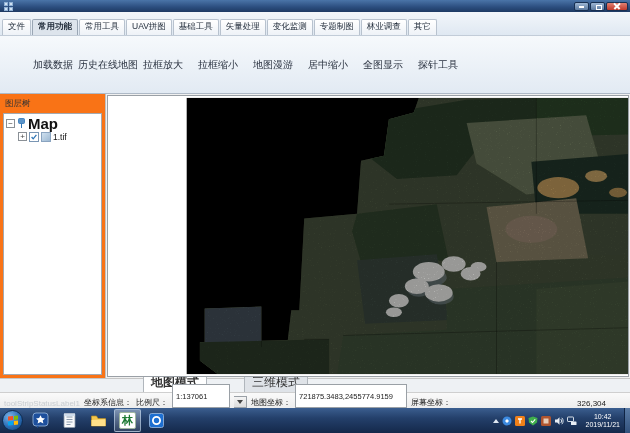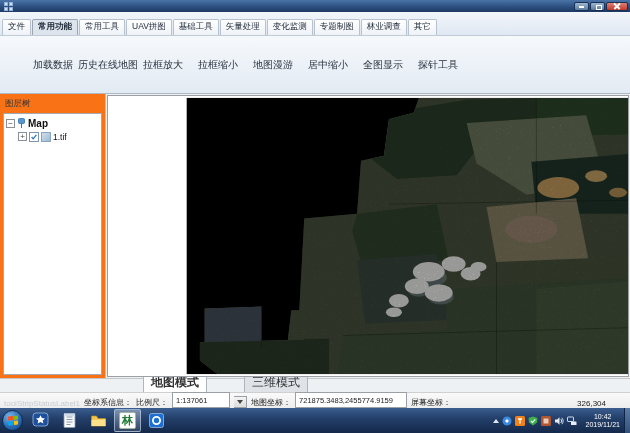--- a/index.html
+++ b/index.html
@@ -37,34 +37,34 @@
   .lp-title { font-size:8.5px; color:#333; padding:4px 4px 3px 5px; }
   .treebox { flex:1; margin:0 3px 3px 3px; background:#fff; border:1px solid #a3a9b0; padding:3px 2px; font-size:8.5px; }
   .tnode { display:flex; align-items:center; gap:2px; height:13px; white-space:nowrap; }
   .tnode.child { padding-left:12px; }
   .expander { width:9px; height:9px; border:1px solid #8a9096; background:#fff; font-size:8px; line-height:7px; text-align:center; color:#444; flex:none; }
   .pin { width:9px; height:11px; flex:none; }
   .cbox { width:10px; height:10px; border:1px solid #7a8folder; border:1px solid #7a96b4; background:#fff; flex:none; position:relative; }
   .cbox svg { position:absolute; inset:0; }
   .thumb { width:10px; height:10px; background:linear-gradient(135deg,#cfe0ef,#9db8d2); border:1px solid #8aa4c0; flex:none; }
   .tlabel { color:#111; }
-  .tlabel.bold { font-weight:bold; font-size:10px; }
+  .tlabel.bold { font-weight:bold; font-size:15px; }
 
   .canvaswrap { flex:1; position:relative; background:#fff; border:1px solid #9aa0a6; margin:1px; min-width:0; }
   .canvaswrap svg.map { position:absolute; inset:0; width:100%; height:100%; }
 
   
   .viewtabs { height:14px; background:#eef1f4; border-top:1px solid #c6c6c6; display:flex; align-items:flex-end; padding-left:107px; }
   .vtab { font-size:12px; padding:1px 7px 1px 7px; border:1px solid #b0b6bc; border-bottom:none; background:#dfe3e8; color:#333; margin-right:1px; border-radius:2px 2px 0 0;margin-left:36px; }
   .vtab.active { background:#ffffff; font-weight:bold; }
 
   
   .statusbar { height:16px; background:linear-gradient(#fafafa,#ededed); border-top:1px solid #cfcfcf; display:flex; align-items:flex-end; font-size:8px; color:#222; padding:0 4px; gap:4px; }
   .faint { color:#c9cdd1; }
-  .sb-box { background:#fff; border:1px solid #9aa0a6; height:16px; display:flex; align-items:center; padding:0 3px; font-size:7.5px;margin-top:32px; }
+  .sb-box { background:#fff; border:1px solid #9aa0a6; height:24px; display:flex; align-items:center; padding:0 3px; font-size:7.5px;margin-top:32px; }
   .sb-box.scale { width:58px; }
   .sb-box.coord { width:112px; }
   .dd-arrow { width:13px; height:12px; border:1px solid #9aa0a6; border-left:none; background:linear-gradient(#f4f4f4,#dcdcdc); display:flex; align-items:center; justify-content:center; }
   .dd-arrow i { width:0; height:0; border-left:3px solid transparent; border-right:3px solid transparent; border-top:4px solid #444; }
   .sb-gap { width:118px; }
 
   
   .taskbar { height:25px; background:linear-gradient(#3b5e8f 0%,#24406b 40%,#14284a 100%); display:flex; align-items:center; padding:0 0 0 2px; }
   .orb { width:21px; height:21px; border-radius:50%; background:radial-gradient(circle at 35% 30%, #7db4e8, #2a6db5 55%, #123e74); border:1px solid #0d2c52; display:flex; align-items:center; justify-content:center; margin-right:4px; flex:none; }
   .flag { width:10px; height:9px; display:grid; grid-template-columns:1fr 1fr; grid-template-rows:1fr 1fr; gap:1px; transform:skewY(-6deg); }

